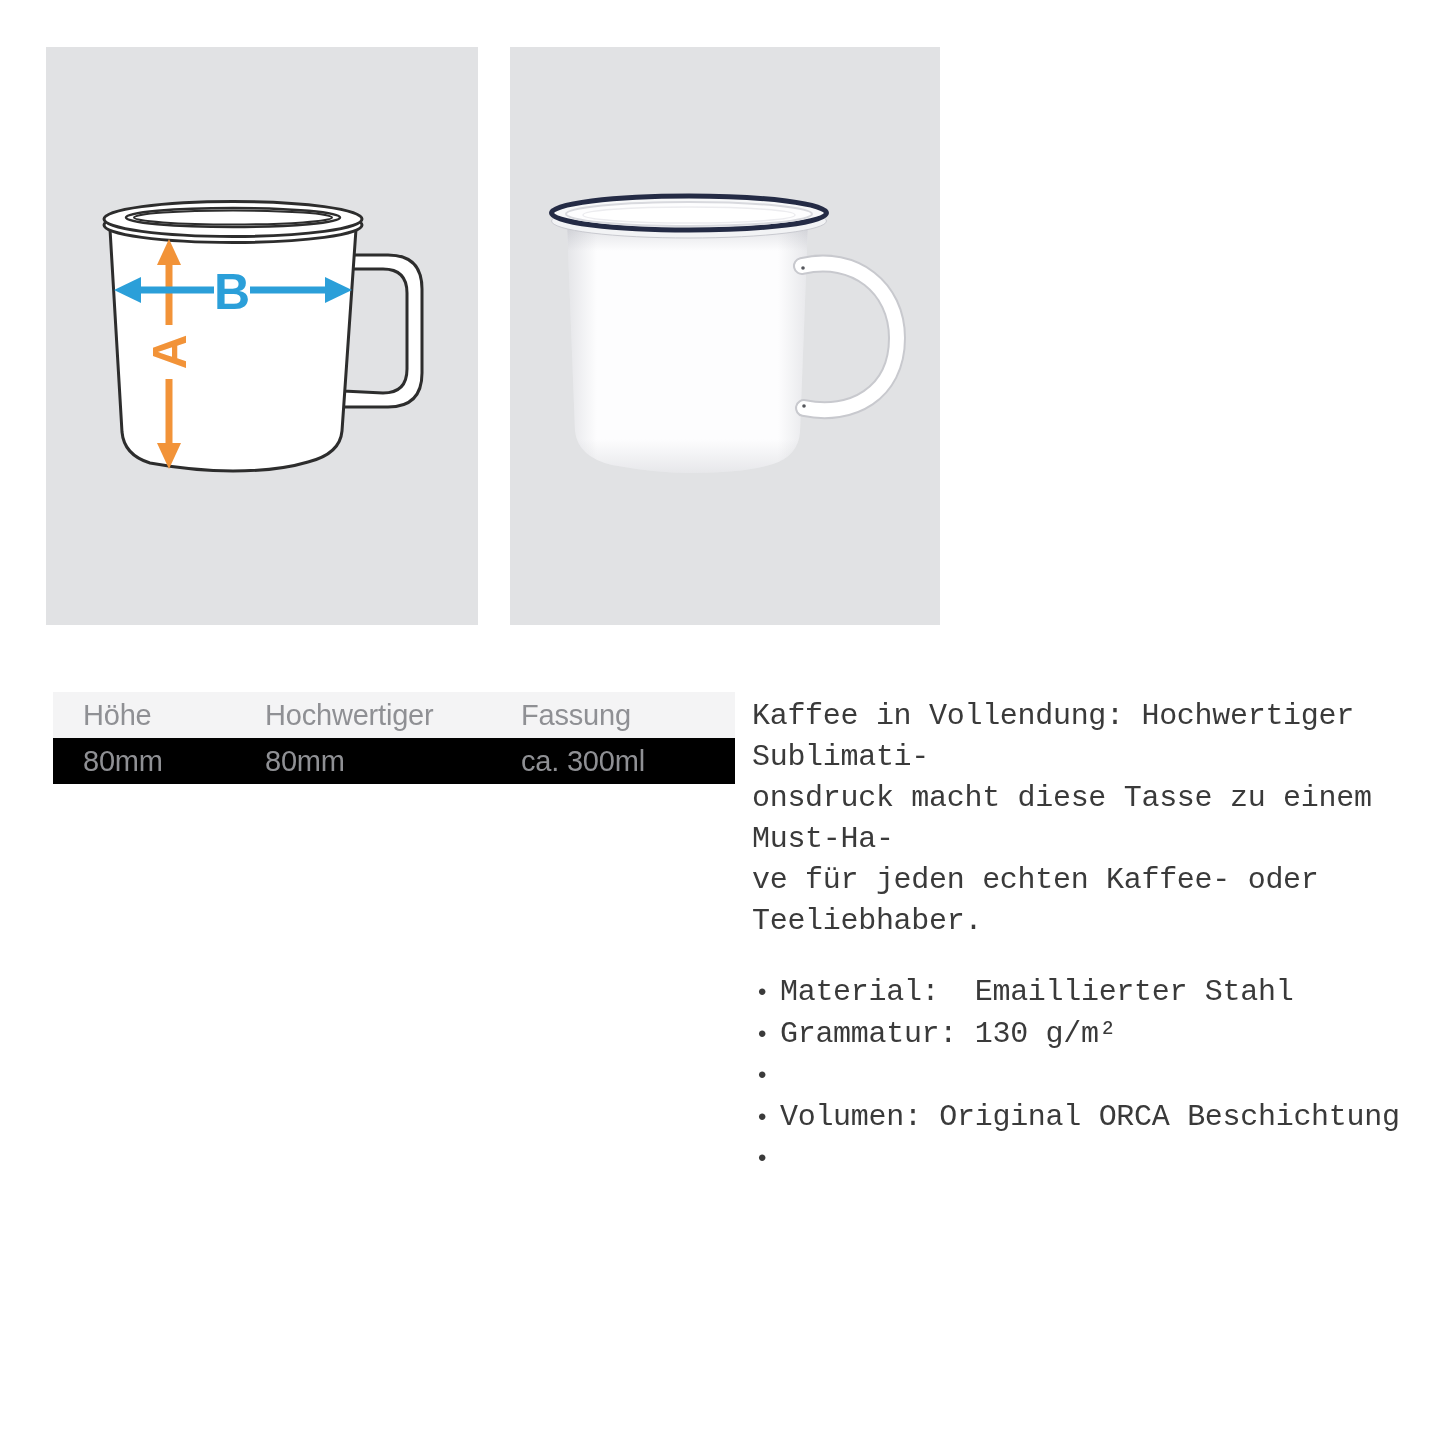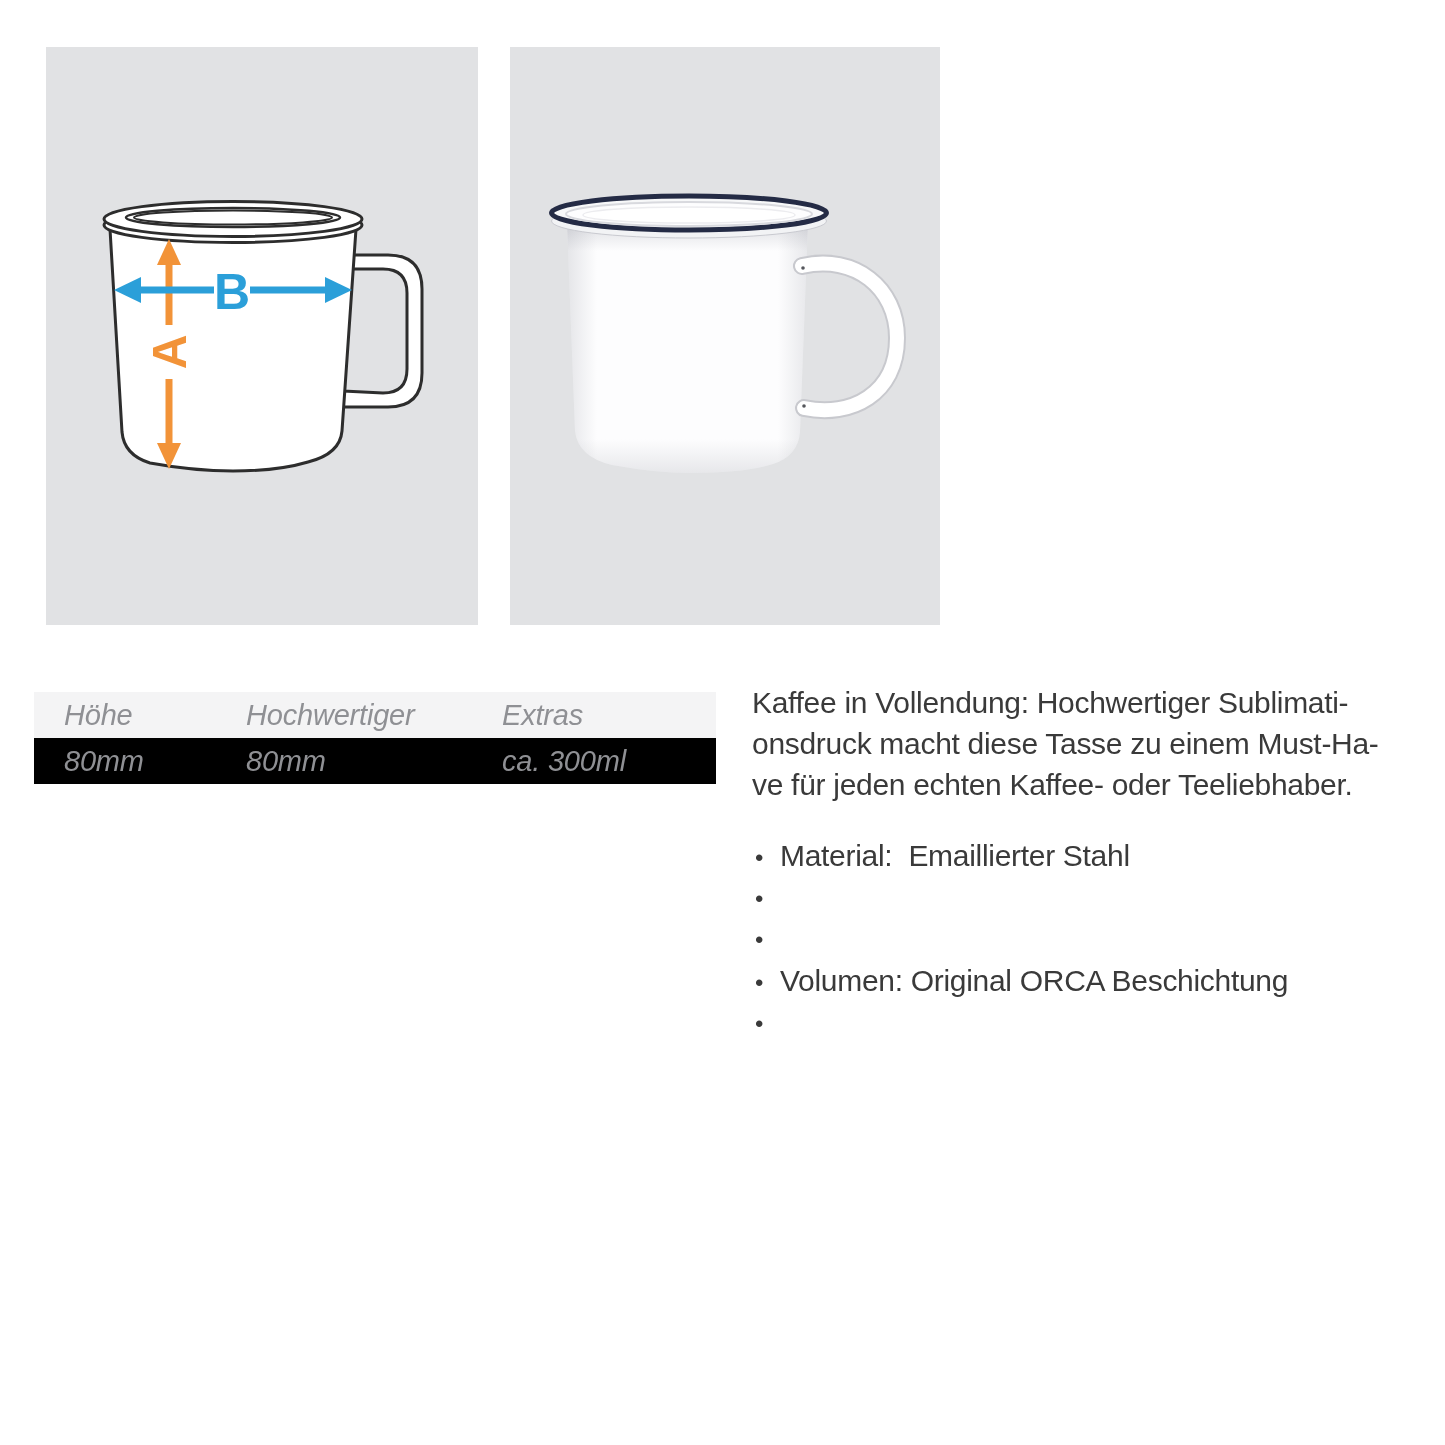--- a/index.html
+++ b/index.html
@@ -23,26 +23,25 @@
     height: 578px;
     background: #e1e2e4;
   }
   .panel-diagram { left: 46px;  width: 432px; }
   .panel-photo   { left: 510px; width: 430px; }
   .panel svg { display: block; width: 100%; height: 100%; }
 
   
   .spec-table {
     position: absolute;
-    left: 34px;
+    left: 53px;
     top: 692px;
     width: 682px;
     border-collapse: collapse;
     table-layout: fixed;
-    font-style: italic;
   }
   .spec-table th, .spec-table td {
     height: 46px;
     padding: 0 0 0 30px;
     font-size: 29px;
     font-weight: 400;
     letter-spacing: -0.2px;
     text-align: left;
     vertical-align: middle;
     color: #8f9094;
@@ -50,23 +49,24 @@
     overflow: hidden;
   }
   .spec-table thead tr { background: #f4f4f5; }
   .spec-table tbody tr { background: #000000; }
   .col-a { width: 182px; } .col-b { width: 256px; } .col-c { width: 244px; }
 
   
   .description {
     position: absolute;
     left: 752px;
-    top: 682px;
+    top: 696px;
     width: 665px;
     color: #3a3a3a;
+    font-family: Liberation Mono, monospace;
   }
   .intro {
     margin: 0;
     font-size: 30px;
     line-height: 41px;
     letter-spacing: -0.3px;
     white-space: pre-line;
   }
   .features {
     list-style: none;
@@ -182,21 +182,21 @@
   <table class="spec-table">
     <colgroup>
         <col class="col-a">
         <col class="col-b">
         <col class="col-c">
       </colgroup>
     <thead>
       <tr>
         <th>Höhe</th>
         <th>Hochwertiger</th>
-        <th>Extras</th>
+        <th>Fassung</th>
       </tr>
     </thead>
     <tbody>
       <tr>
         <td>80mm</td>
         <td>80mm</td>
         <td>ca. 300ml</td>
       </tr>
     </tbody>
   </table>
@@ -205,20 +205,21 @@
     <p class="intro">Kaffee in Vollendung: Hochwertiger Sublimati-
 onsdruck macht diese Tasse zu einem Must-Ha-
 ve für jeden echten Kaffee- oder Teeliebhaber.</p>
     <ul class="features">
       <li>
         <span class="dot">•</span>
         <span class="feature-text">Material:  Emaillierter Stahl</span>
       </li>
       <li>
         <span class="dot">•</span>
+        <span class="feature-text">Grammatur: 130 g/m²</span>
       </li>
       <li>
         <span class="dot">•</span>
       </li>
       <li>
         <span class="dot">•</span>
         <span class="feature-text">Volumen: Original ORCA Beschichtung</span>
       </li>
       <li>
         <span class="dot">•</span>

